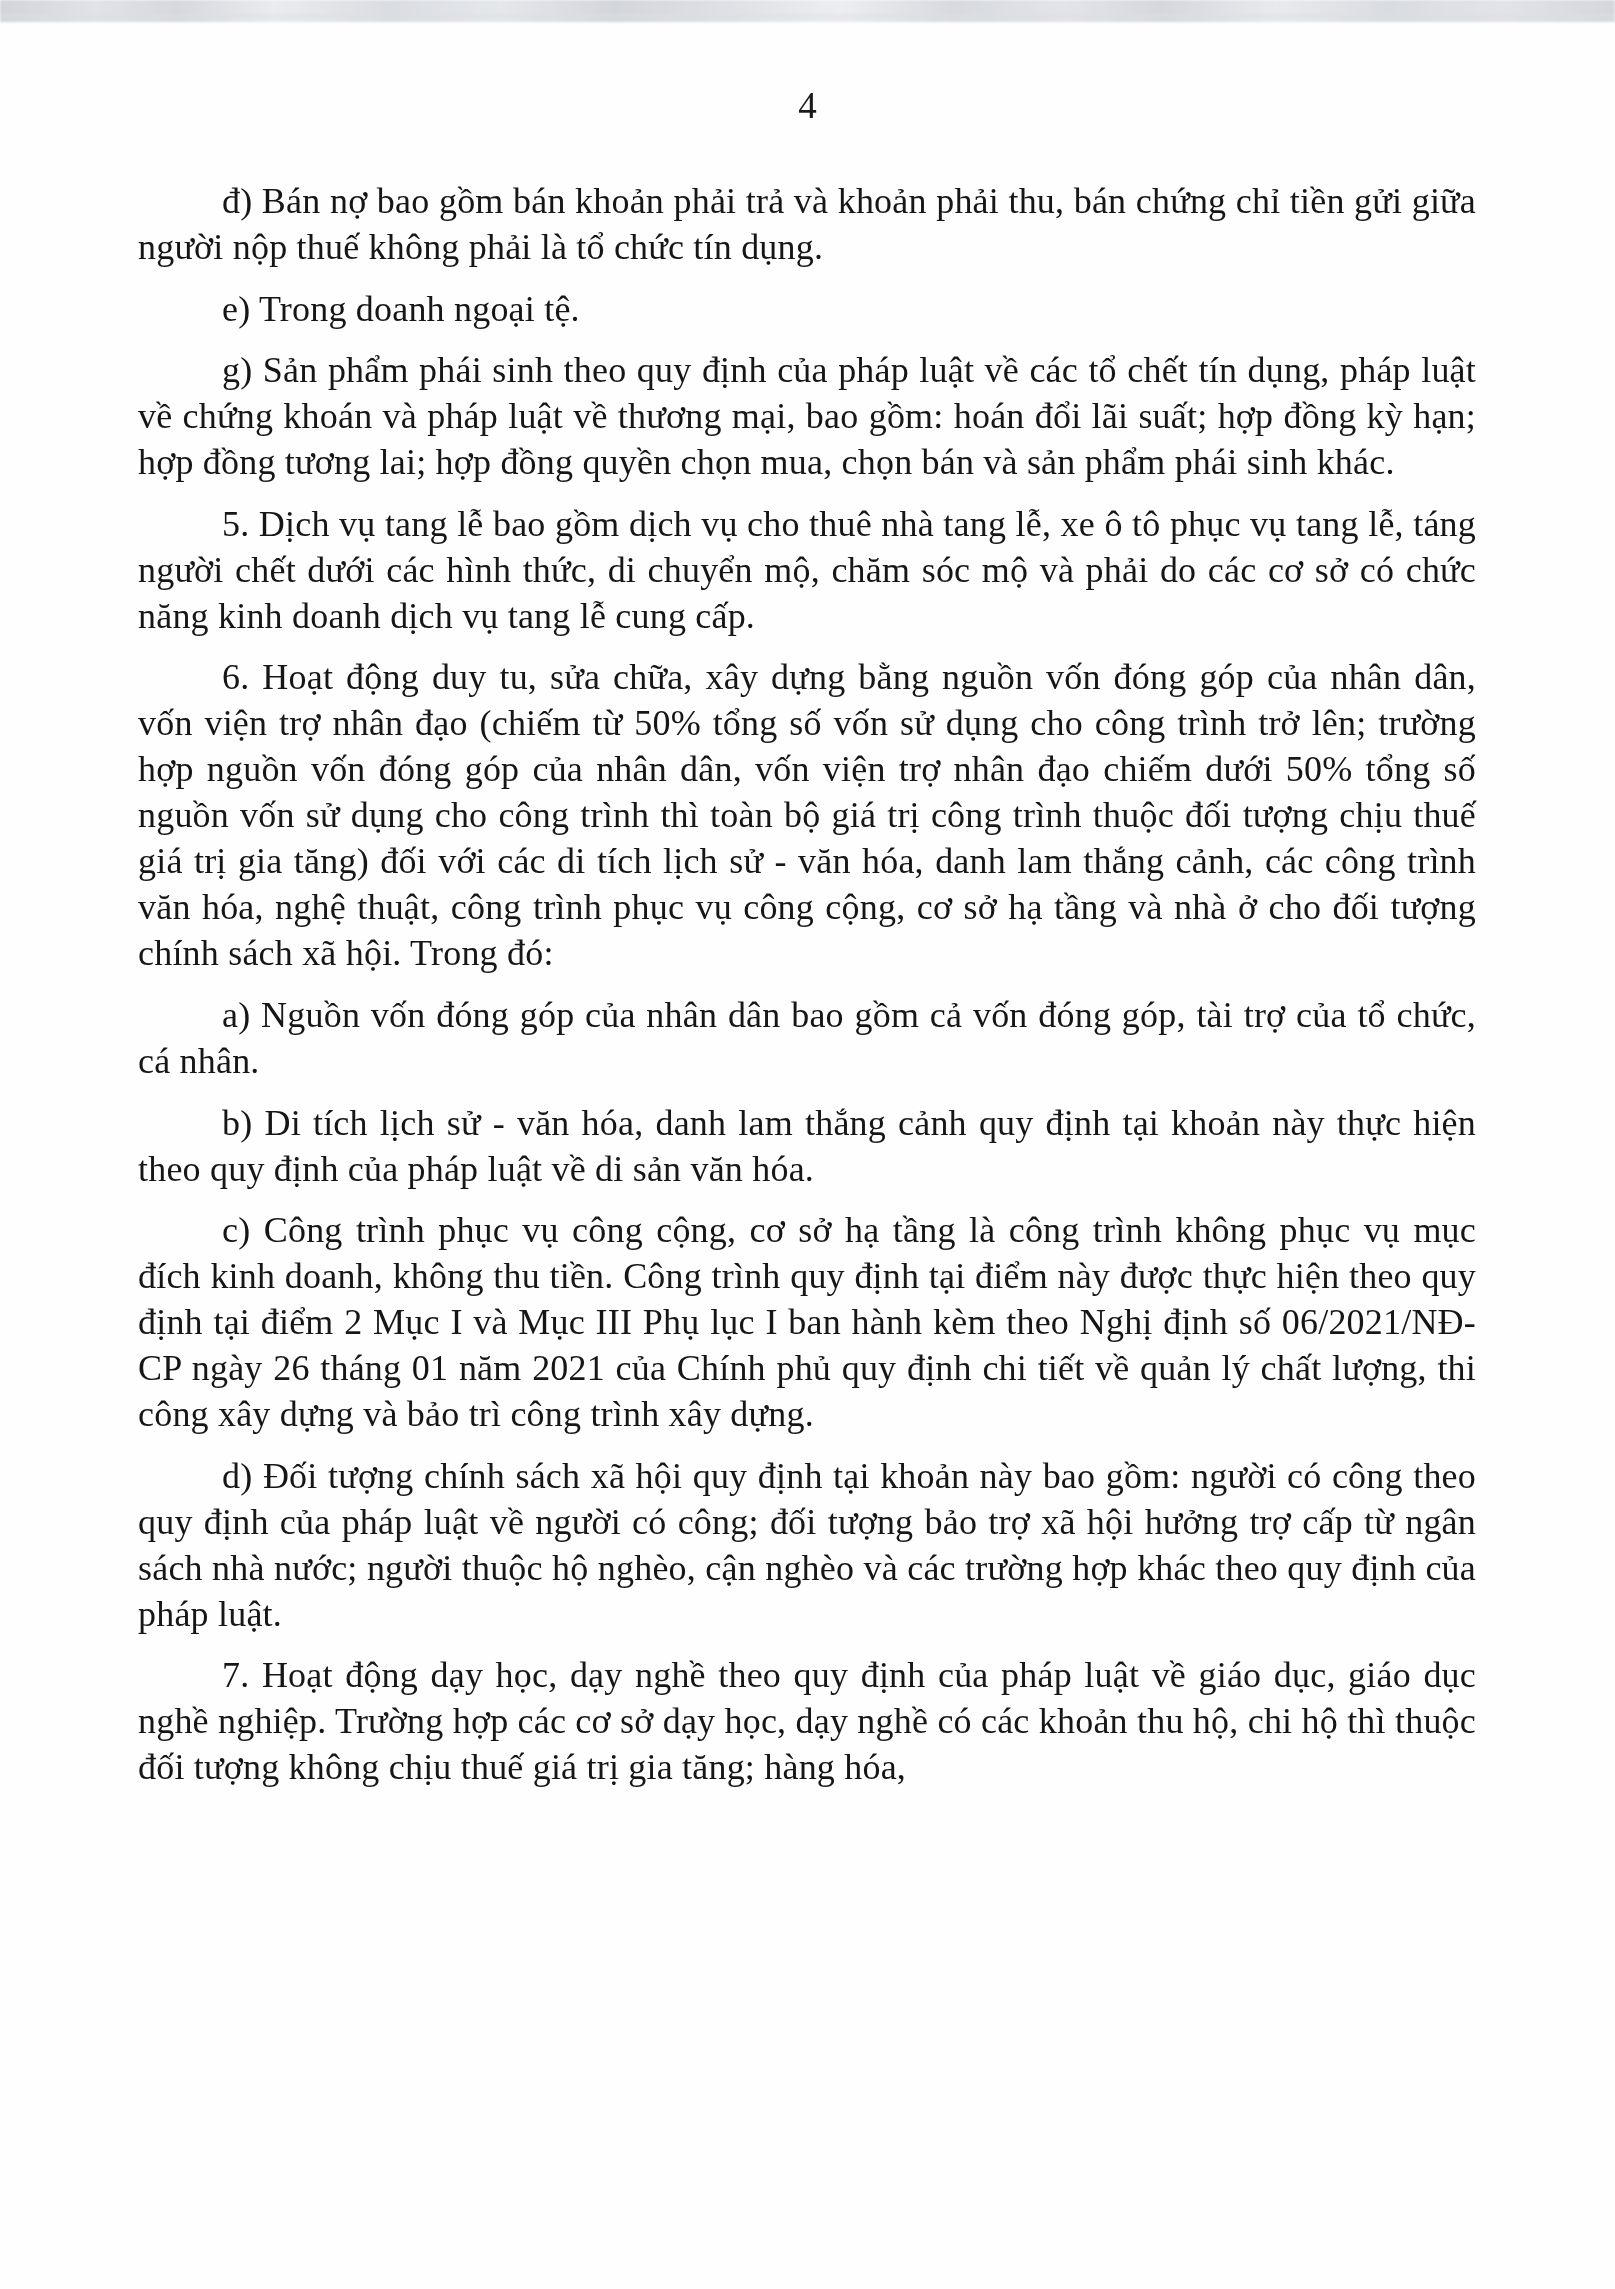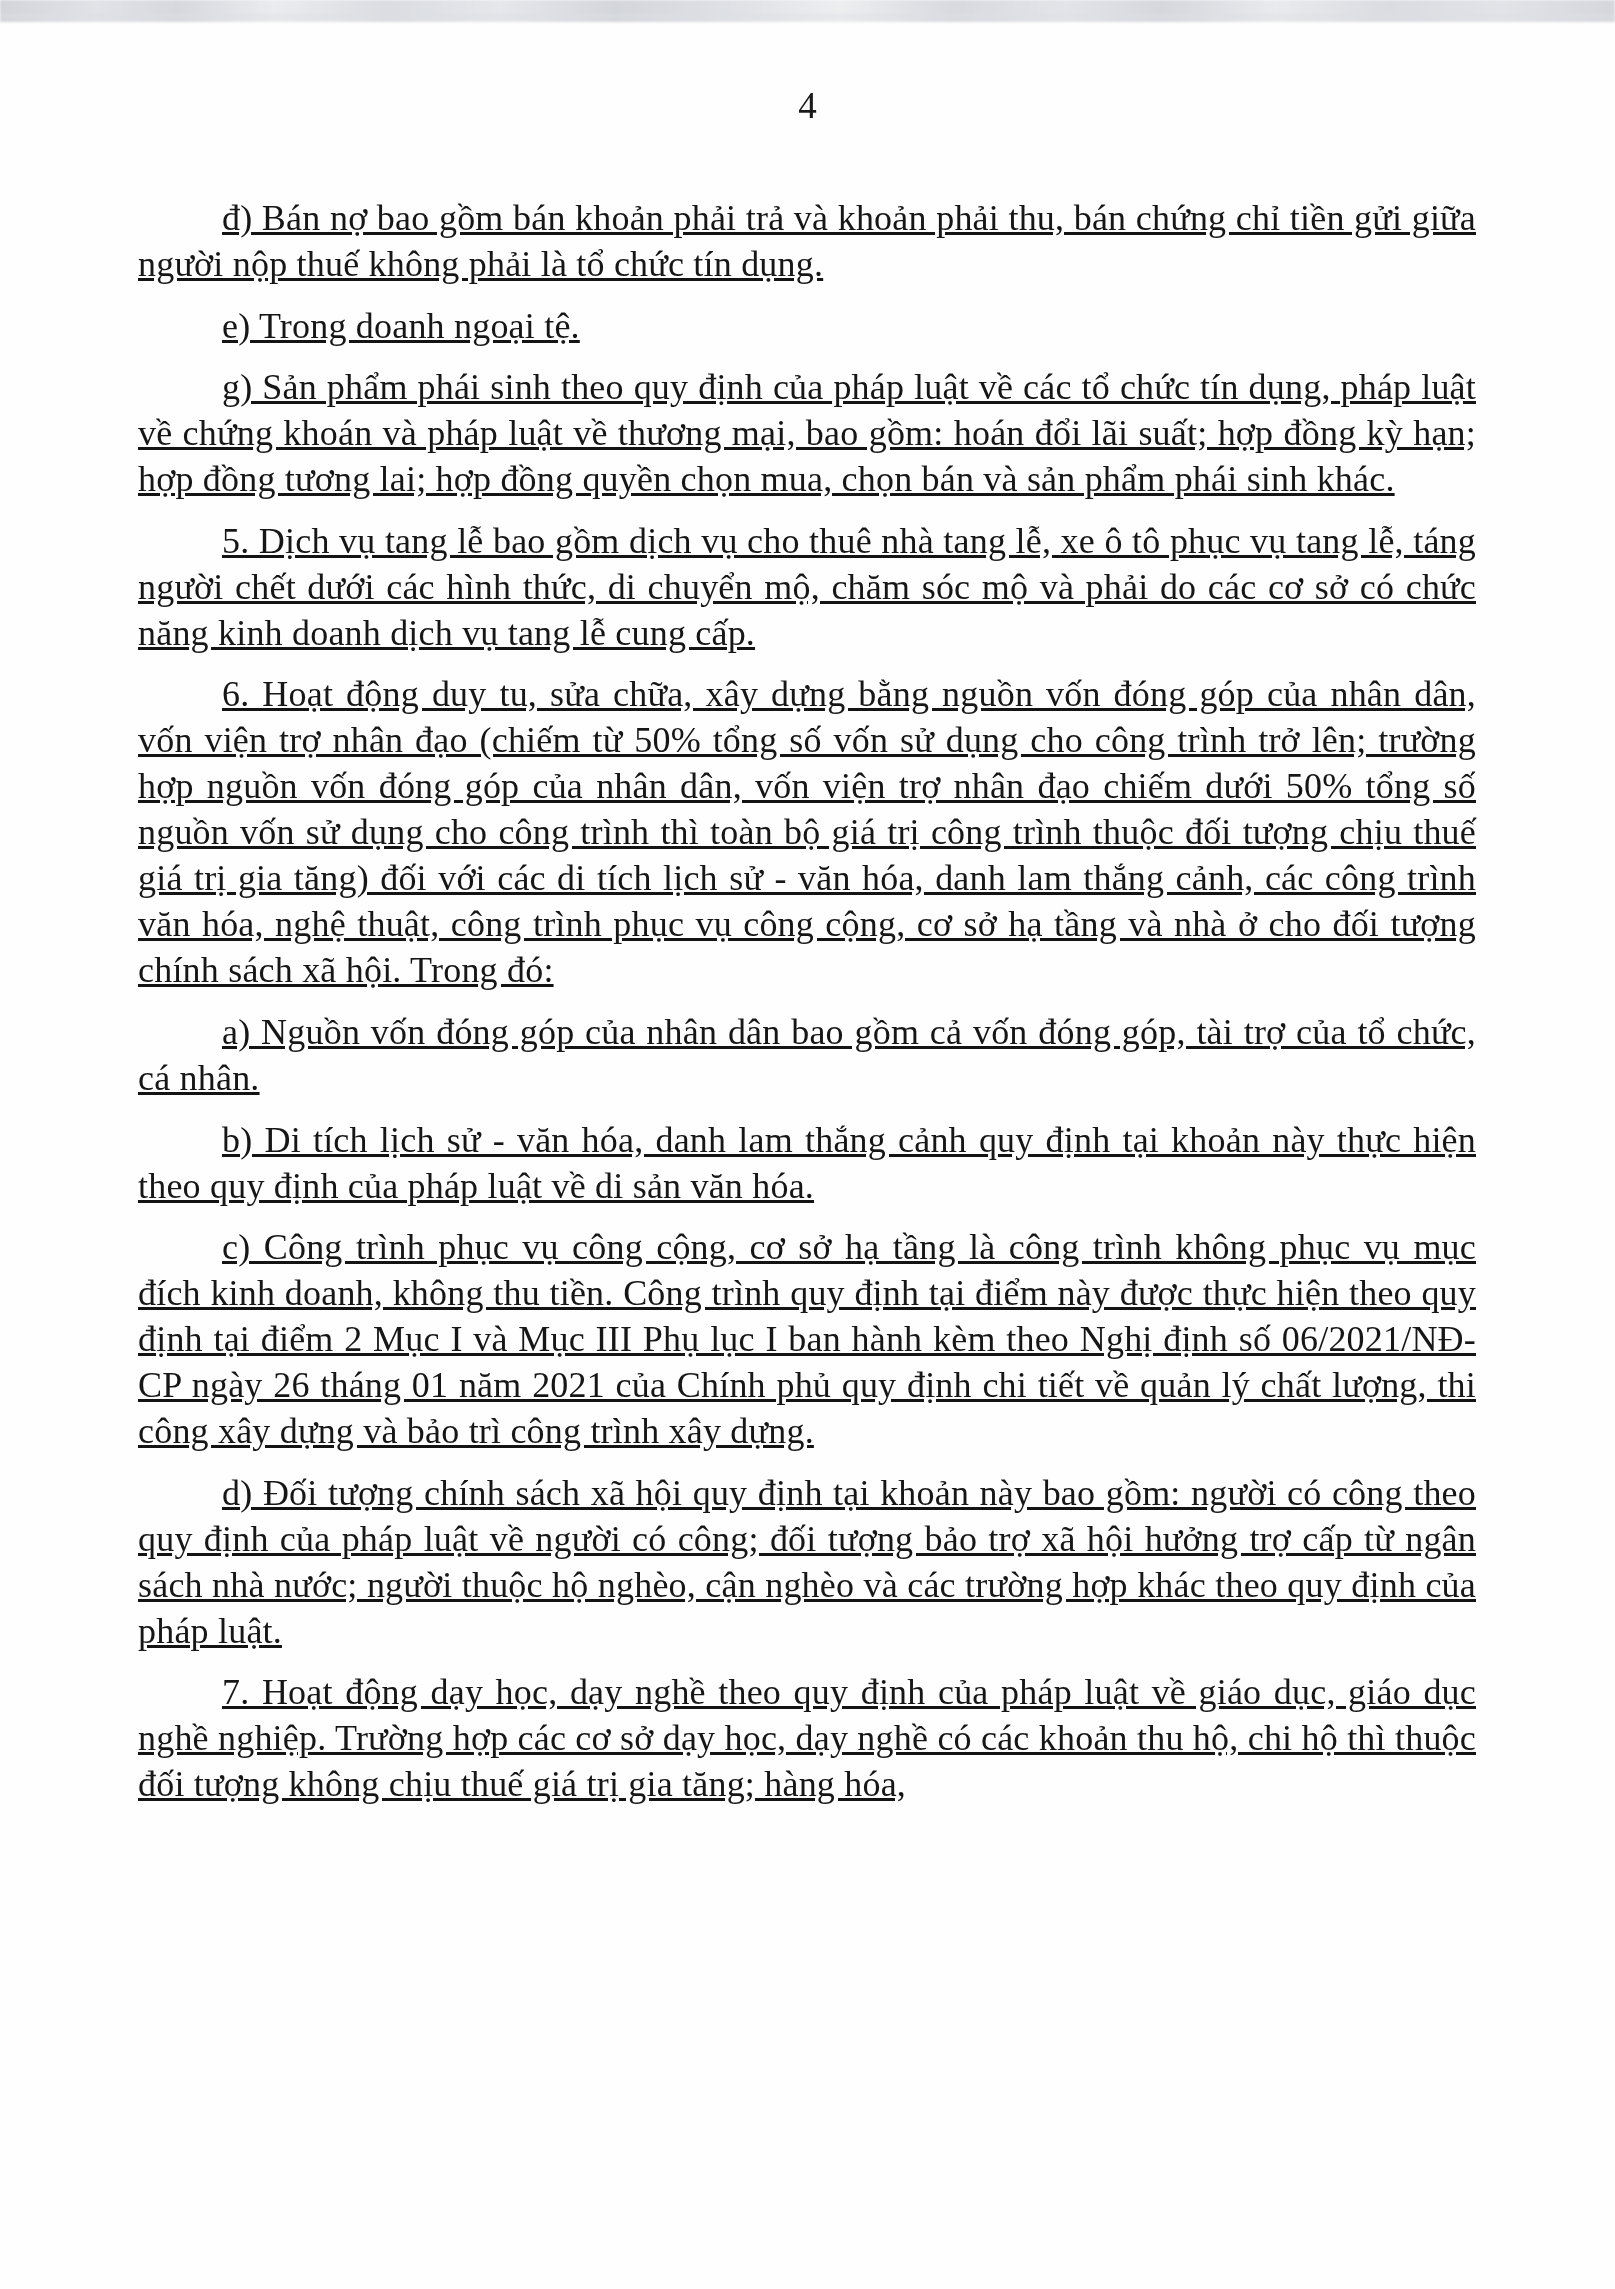--- a/index.html
+++ b/index.html
@@ -42,24 +42,23 @@
     position: absolute;
     top: 84px;
     left: 0;
     width: 100%;
     text-align: center;
     font-size: 37px;
     color: #1a1a1a;
   }
   .content {
     position: absolute;
-    top: 195px;
+    top: 178px;
     left: 138px;
     width: 1338px;
-    text-decoration: underline;
   }
   .content p {
     margin: 0 0 15.6px 0;
     font-size: 36px;
     line-height: 46px;
     text-align: justify;
     text-indent: 84px;
     letter-spacing: 0.2px;
     hyphens: none;
     color: #161616;
@@ -69,21 +68,21 @@
 <body>
 
 <div class="page">
   <div class="scan-band"></div>
 
   <div class="page-number">4</div>
 
   <div class="content">
     <p>đ) Bán nợ bao gồm bán khoản phải trả và khoản phải thu, bán chứng chỉ tiền gửi giữa người nộp thuế không phải là tổ chức tín dụng.</p>
     <p>e) Trong doanh ngoại tệ.</p>
-    <p>g) Sản phẩm phái sinh theo quy định của pháp luật về các tổ chức tín dụng, pháp luật về chứng khoán và pháp luật về thương mại, bao gồm: hoán đổi lãi suất; hợp đồng kỳ hạn; hợp đồng tương lai; hợp đồng quyền chọn mua, chọn bán và sản phẩm phái sinh khác.</p>
+    <p>g) Sản phẩm phái sinh theo quy định của pháp luật về các tổ chết tín dụng, pháp luật về chứng khoán và pháp luật về thương mại, bao gồm: hoán đổi lãi suất; hợp đồng kỳ hạn; hợp đồng tương lai; hợp đồng quyền chọn mua, chọn bán và sản phẩm phái sinh khác.</p>
     <p>5. Dịch vụ tang lễ bao gồm dịch vụ cho thuê nhà tang lễ, xe ô tô phục vụ tang lễ, táng người chết dưới các hình thức, di chuyển mộ, chăm sóc mộ và phải do các cơ sở có chức năng kinh doanh dịch vụ tang lễ cung cấp.</p>
     <p>6. Hoạt động duy tu, sửa chữa, xây dựng bằng nguồn vốn đóng góp của nhân dân, vốn viện trợ nhân đạo (chiếm từ 50% tổng số vốn sử dụng cho công trình trở lên; trường hợp nguồn vốn đóng góp của nhân dân, vốn viện trợ nhân đạo chiếm dưới 50% tổng số nguồn vốn sử dụng cho công trình thì toàn bộ giá trị công trình thuộc đối tượng chịu thuế giá trị gia tăng) đối với các di tích lịch sử - văn hóa, danh lam thắng cảnh, các công trình văn hóa, nghệ thuật, công trình phục vụ công cộng, cơ sở hạ tầng và nhà ở cho đối tượng chính sách xã hội. Trong đó:</p>
     <p>a) Nguồn vốn đóng góp của nhân dân bao gồm cả vốn đóng góp, tài trợ của tổ chức, cá nhân.</p>
     <p>b) Di tích lịch sử - văn hóa, danh lam thắng cảnh quy định tại khoản này thực hiện theo quy định của pháp luật về di sản văn hóa.</p>
     <p>c) Công trình phục vụ công cộng, cơ sở hạ tầng là công trình không phục vụ mục đích kinh doanh, không thu tiền. Công trình quy định tại điểm này được thực hiện theo quy định tại điểm 2 Mục I và Mục III Phụ lục I ban hành kèm theo Nghị định số 06/2021/NĐ-CP ngày 26 tháng 01 năm 2021 của Chính phủ quy định chi tiết về quản lý chất lượng, thi công xây dựng và bảo trì công trình xây dựng.</p>
     <p>d) Đối tượng chính sách xã hội quy định tại khoản này bao gồm: người có công theo quy định của pháp luật về người có công; đối tượng bảo trợ xã hội hưởng trợ cấp từ ngân sách nhà nước; người thuộc hộ nghèo, cận nghèo và các trường hợp khác theo quy định của pháp luật.</p>
     <p>7. Hoạt động dạy học, dạy nghề theo quy định của pháp luật về giáo dục, giáo dục nghề nghiệp. Trường hợp các cơ sở dạy học, dạy nghề có các khoản thu hộ, chi hộ thì thuộc đối tượng không chịu thuế giá trị gia tăng; hàng hóa,</p>
   </div>
 </div>
 

